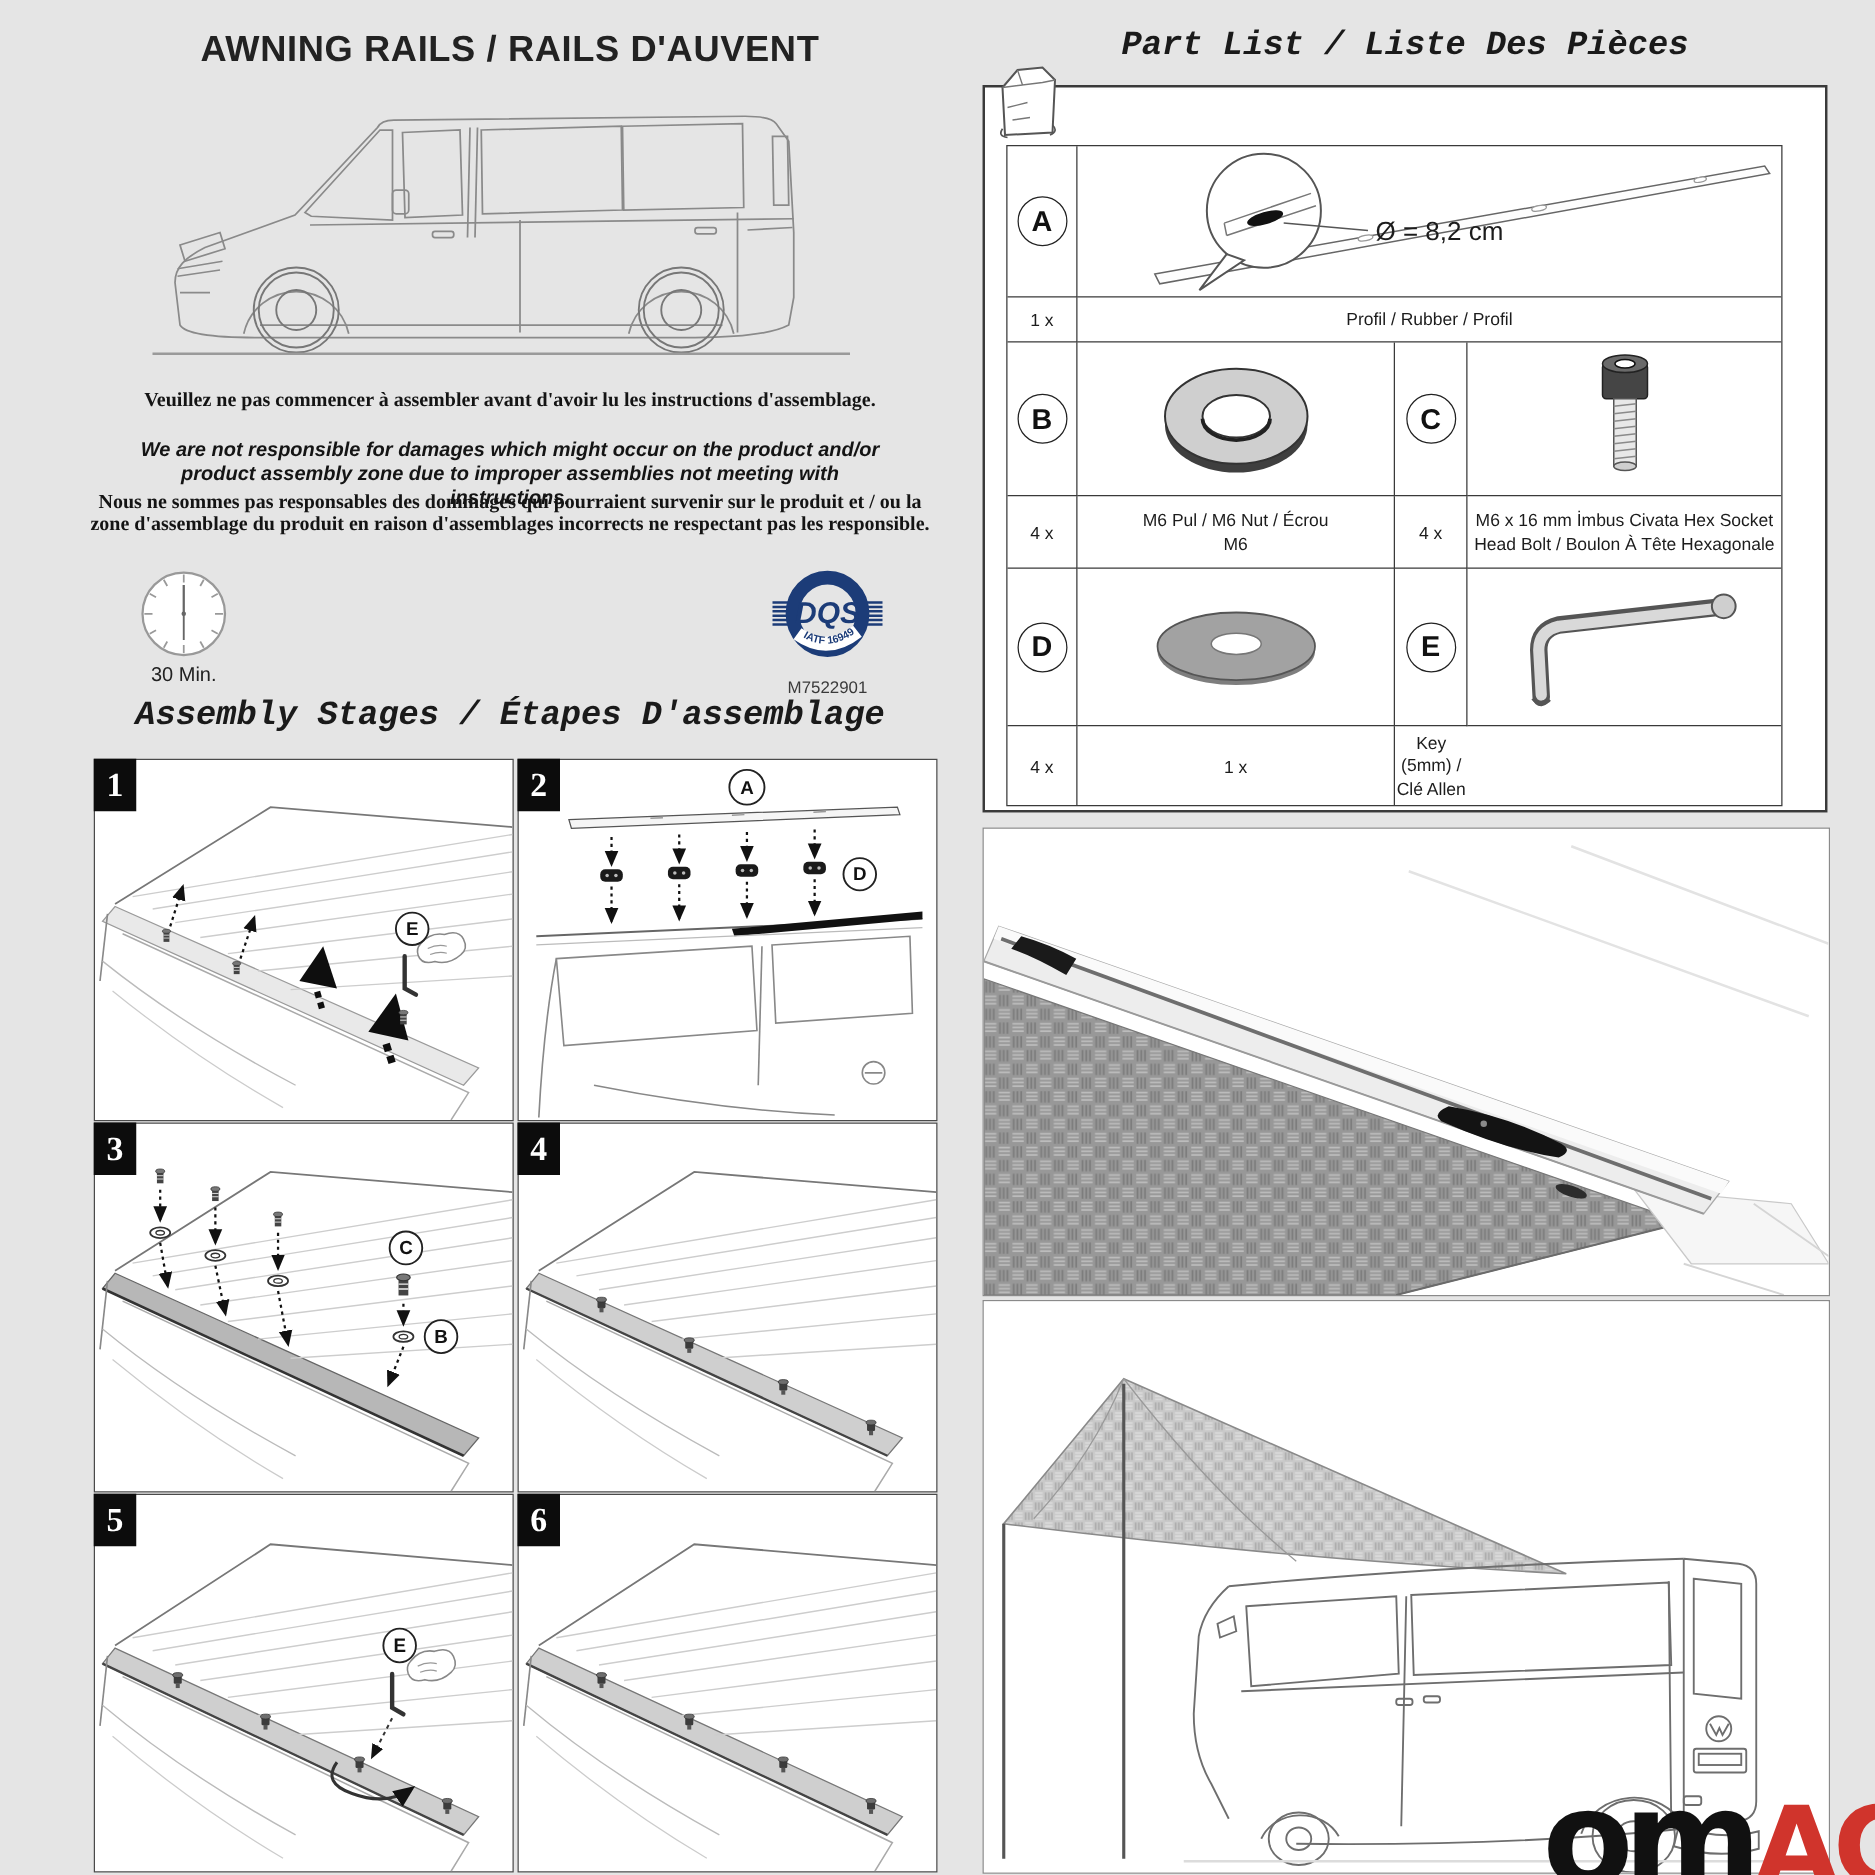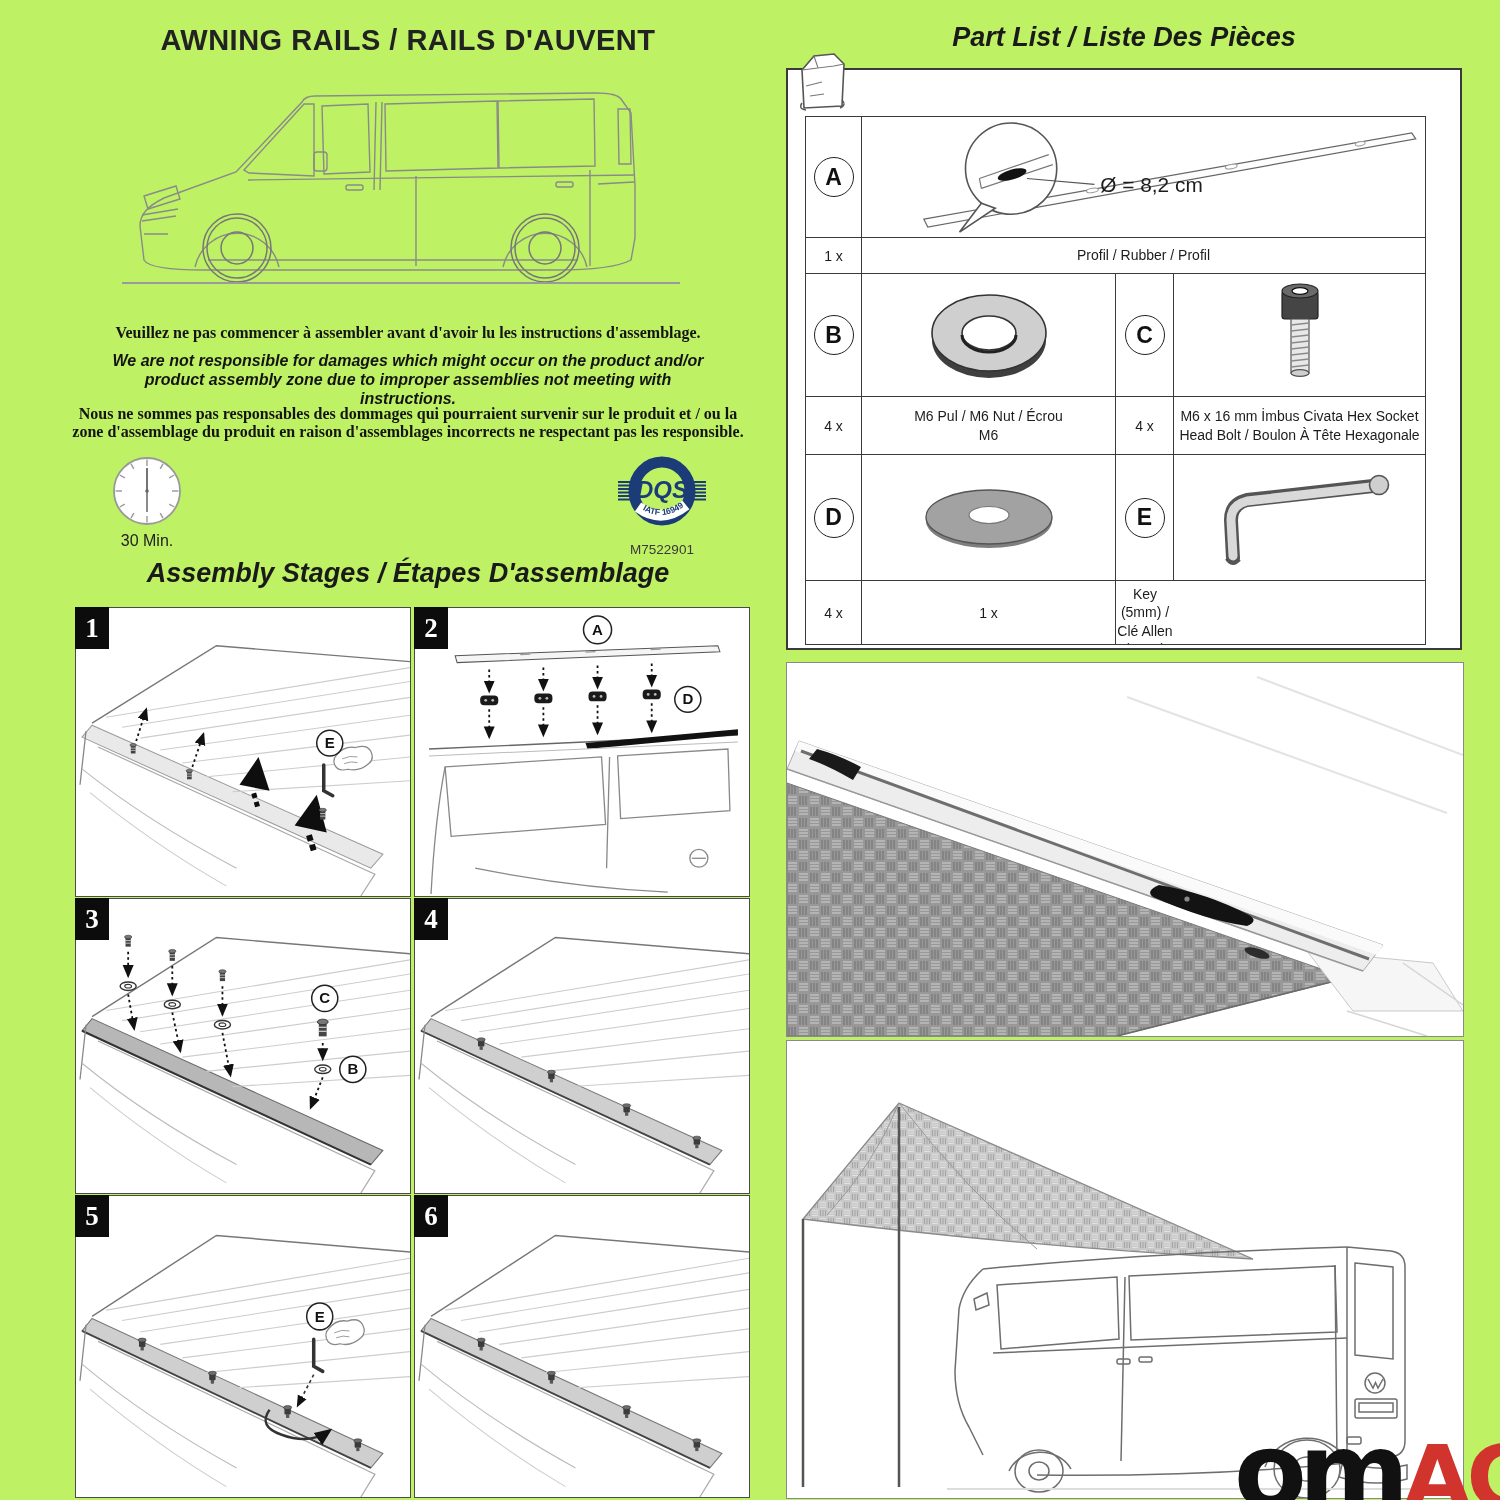--- a/index.html
+++ b/index.html
@@ -1,23 +1,23 @@
 <!DOCTYPE html>
 <html><head>
 <meta charset="utf-8">
 <style>
   html,body{margin:0;padding:0;background:#ffffff;}
-  #page{position:relative;width:1500px;height:1500px;background:#bef264;overflow:hidden;
+  #page{position:relative;width:1500px;height:1500px;background:#e5e5e5;overflow:hidden;
         font-family:"Liberation Sans","DejaVu Sans",sans-serif;color:#1c1c1c;}
   .abs{position:absolute;}
   .ctr{text-align:center;}
   .doc-title{font-weight:bold;font-size:29px;letter-spacing:.5px;color:#222;}
-  .sec-title{font-weight:bold;font-style:italic;font-size:27px;color:#1a1a1a;}
+  .sec-title{font-weight:bold;font-style:italic;font-size:27px;color:#1a1a1a;font-family:Liberation Mono, monospace;}
   .warn-en{font-weight:bold;font-style:italic;font-size:16px;color:#141414;line-height:1.2;}
-  .warn-fr{font-family:"Liberation Serif","DejaVu Serif",serif;font-weight:bold;font-size:16px;color:#141414;line-height:1.15;margin-top:12px;}
+  .warn-fr{font-family:"Liberation Serif","DejaVu Serif",serif;font-weight:bold;font-size:16px;color:#141414;line-height:1.15;}
   .small-label{font-size:16px;color:#222;}
   .cert-code{font-size:13.5px;color:#3a3a3a;}
   
   .panel{position:absolute;background:#fff;border:1px solid #4a4a4a;}
   .stage-num{position:absolute;top:-1px;left:-1px;width:34px;height:42px;background:#0c0c0c;color:#fff;
              display:flex;align-items:center;justify-content:center;
              font-family:"Liberation Serif","DejaVu Serif",serif;font-weight:bold;font-size:27px;z-index:2;}
   .panel svg{display:block;width:100%;height:100%;}
   
   .plt-box{position:absolute;border:2px solid #3a3a3a;background:#fff;}

